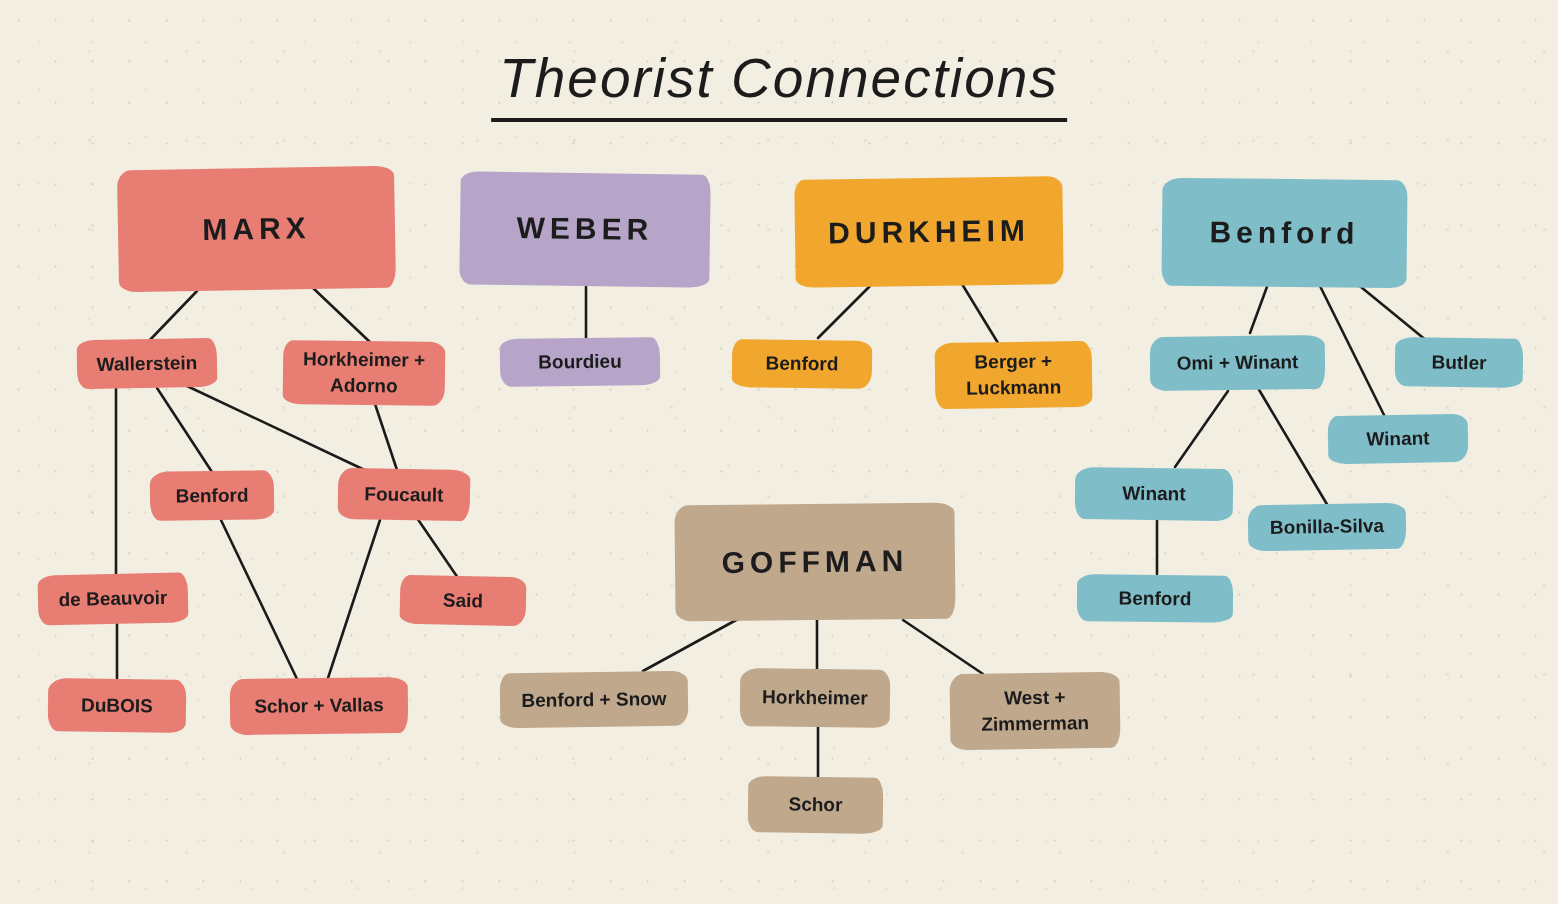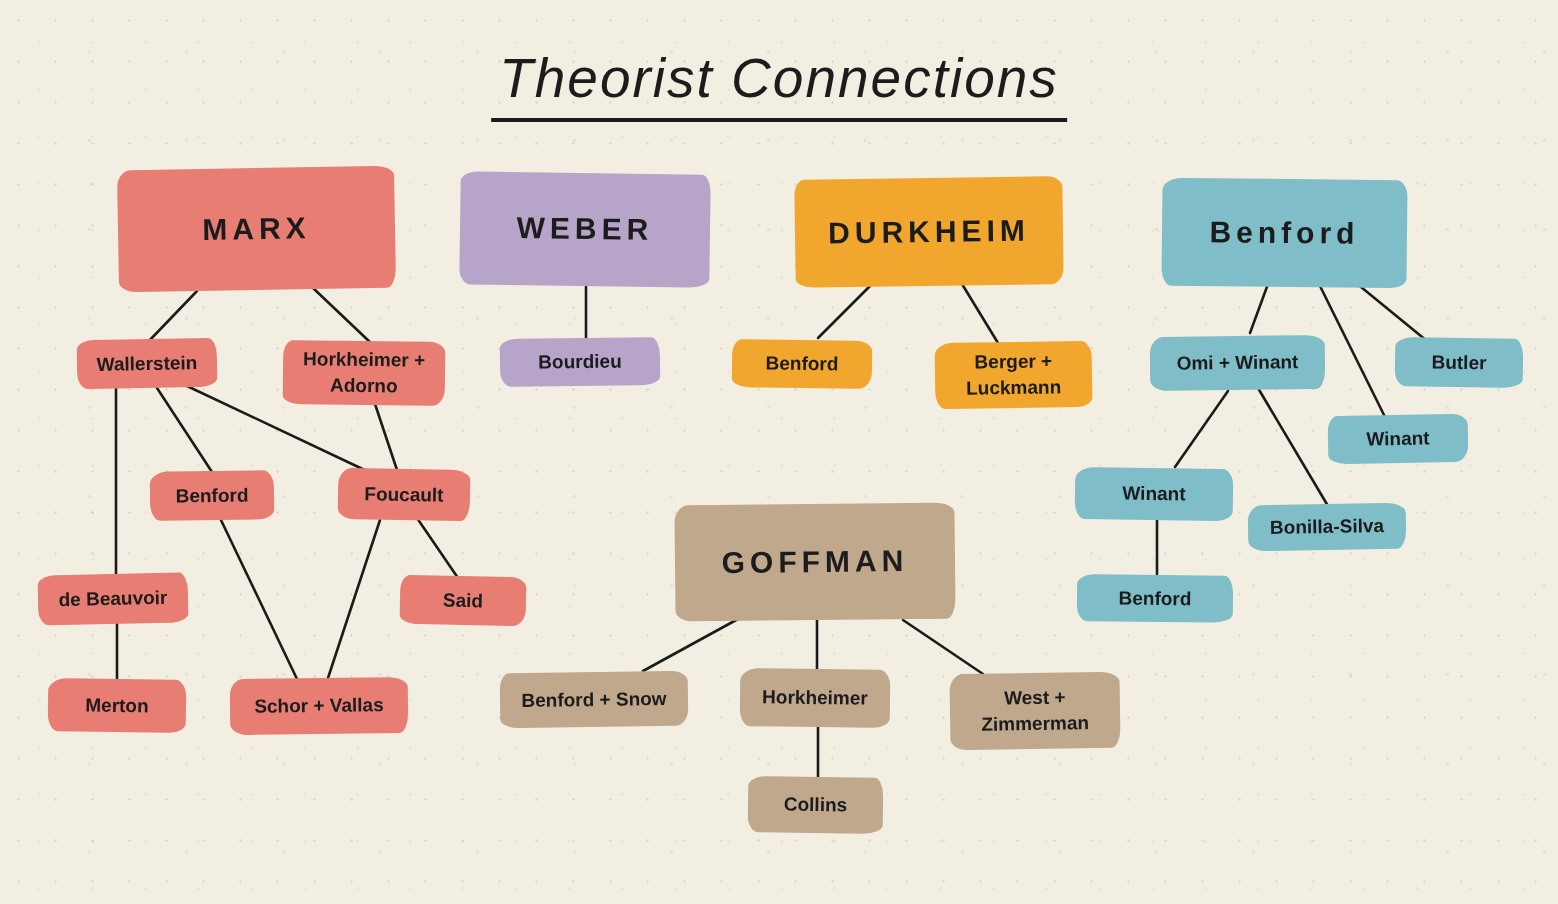--- a/index.html
+++ b/index.html
@@ -104,21 +104,21 @@
   <div class="node c-red v1" style="left:338px;top:469px;width:132px;height:51px;--rot:1deg">
     <span>Foucault</span>
     </div>
   <div class="node c-red v2" style="left:38px;top:574px;width:150px;height:50px;--rot:-1.2deg">
     <span>de Beauvoir</span>
     </div>
   <div class="node c-red v3" style="left:400px;top:576px;width:126px;height:49px;--rot:1.2deg">
     <span>Said</span>
     </div>
   <div class="node c-red v4" style="left:48px;top:679px;width:138px;height:53px;--rot:0.8deg">
-    <span>Merton</span>
+    <span>DuBOIS</span>
     </div>
   <div class="node c-red v1" style="left:230px;top:678px;width:178px;height:56px;--rot:-0.7deg">
     <span>Schor + Vallas</span>
     </div>
 
   <div class="node c-purple v2" style="left:500px;top:338px;width:160px;height:48px;--rot:-0.6deg">
     <span>Bourdieu</span>
     </div>
 
   <div class="node c-orange v3" style="left:732px;top:340px;width:140px;height:48px;--rot:0.7deg">
@@ -150,16 +150,16 @@
   <div class="node c-tan v3" style="left:500px;top:672px;width:188px;height:55px;--rot:-0.8deg">
     <span>Benford + Snow</span>
     </div>
   <div class="node c-tan v4" style="left:740px;top:669px;width:150px;height:58px;--rot:0.7deg">
     <span>Horkheimer</span>
     </div>
   <div class="node c-tan v1" style="left:950px;top:673px;width:170px;height:76px;padding:0 14px;--rot:-0.9deg">
     <span>West + Zimmerman</span>
     </div>
   <div class="node c-tan v2" style="left:748px;top:777px;width:135px;height:56px;--rot:0.8deg">
-    <span>Collins</span>
+    <span>Schor</span>
     </div>
 
 </div>
 
 </body></html>

